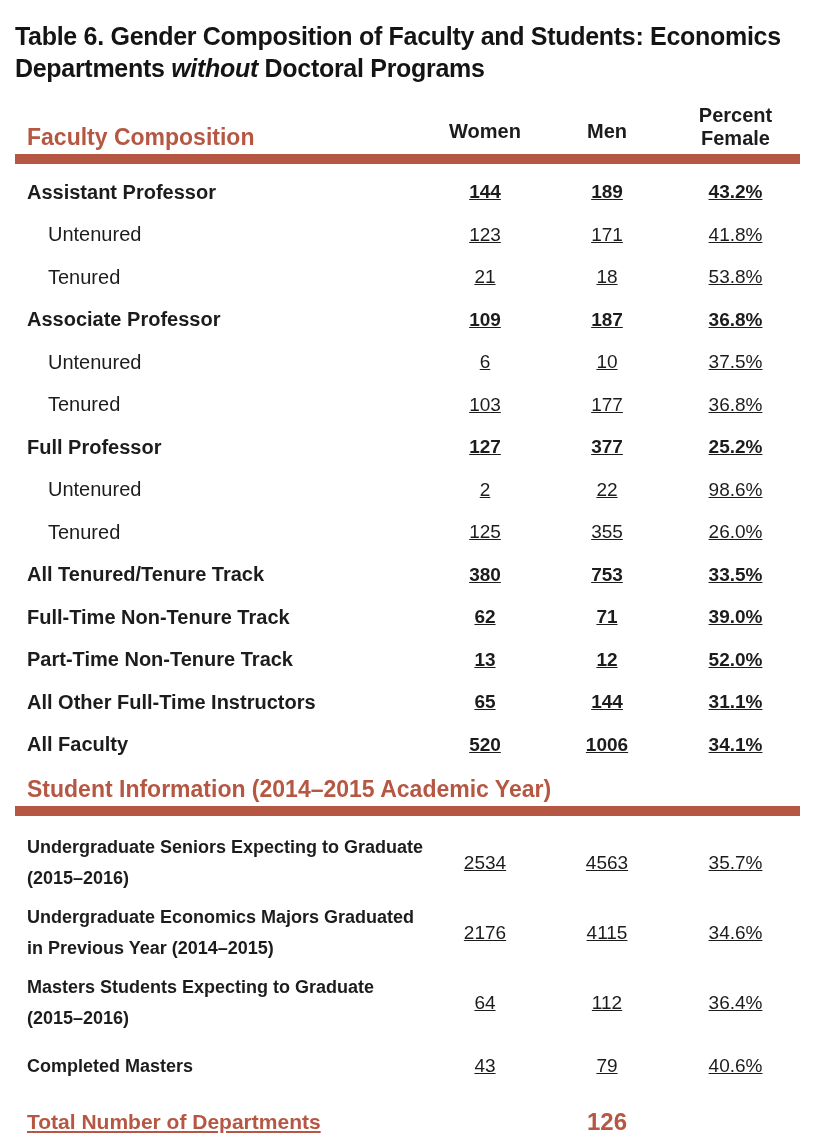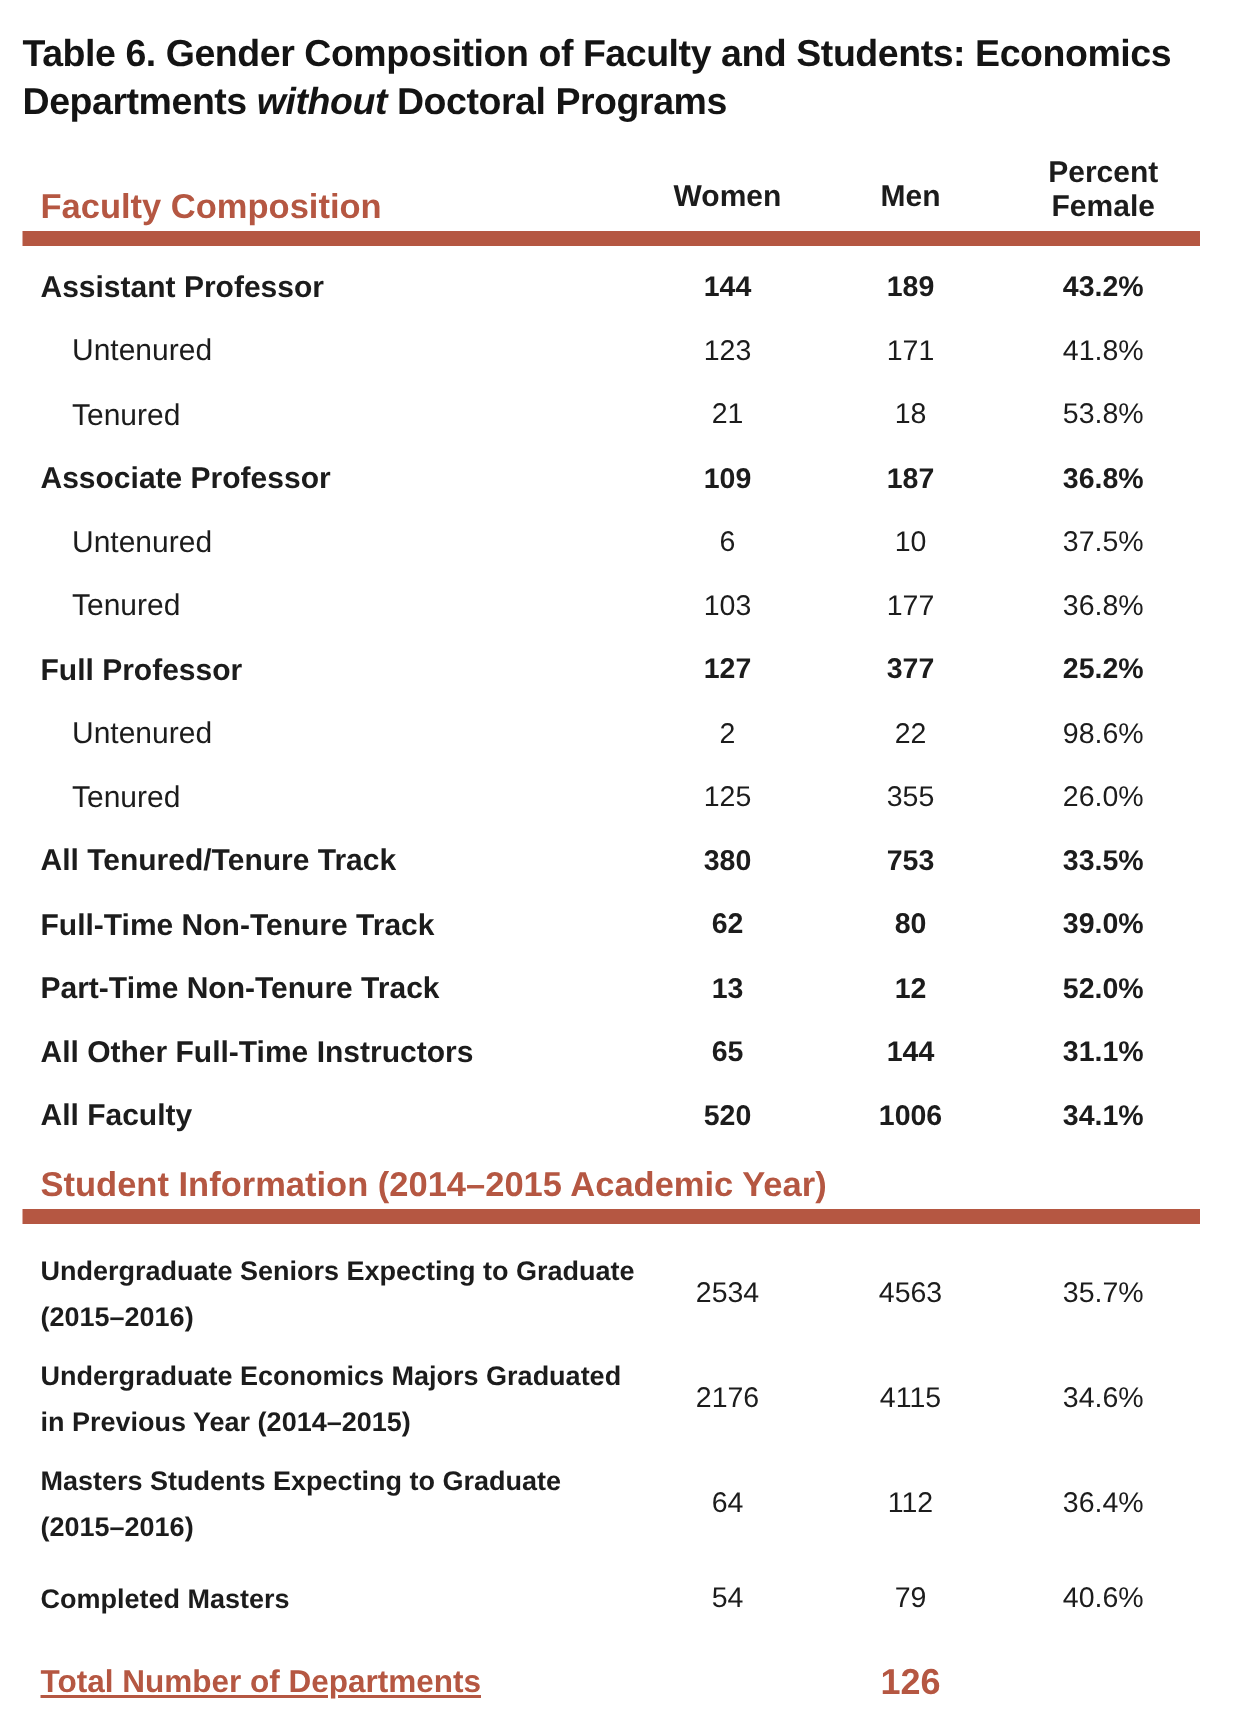--- a/index.html
+++ b/index.html
@@ -20,21 +20,21 @@
   .col-head { text-align:center; font-weight:700; font-size:20px; padding-bottom:11px; }
   .col-head.percent { padding-bottom:3px; line-height:1.18; }
 
   .rule { height:10px; background:var(--accent); border:none; margin:0; }
 
   .rows { margin-top:7px; }
   .row { height:42.5px; align-items:center; }
   .label { padding-left:12px; font-size:20px; white-space:nowrap; }
   .row.main .label, .row.main .num { font-weight:700; }
   .row.sub .label { padding-left:33px; font-weight:400; }
-  .num { text-align:center; font-size:19px; }
+  .num { text-align:center; font-size:19px;text-decoration:underline; }
 
   .student-header { margin-top:2px; min-height:38px; display:flex; align-items:flex-end; }
   .student-rows { margin-top:12px; }
   .row.student { height:70px; }
   .row.student .label { font-weight:700; font-size:18px; line-height:1.7; }
   .row.student .num { font-weight:400; }
   .row.student.single { height:56px; }
 
   .footer-row { margin-top:14px; align-items:center; }
   .footer-label { color:var(--accent); font-weight:700; font-size:21px; padding-left:12px; white-space:nowrap;text-decoration:underline; }
@@ -121,21 +121,21 @@
     </div>
     <div class="grid row main">
       <div class="label">All Tenured/Tenure Track</div>
       <div class="num">380</div>
       <div class="num">753</div>
       <div class="num">33.5%</div>
     </div>
     <div class="grid row main">
       <div class="label">Full-Time Non-Tenure Track</div>
       <div class="num">62</div>
-      <div class="num">80</div>
+      <div class="num">71</div>
       <div class="num">39.0%</div>
     </div>
     <div class="grid row main">
       <div class="label">Part-Time Non-Tenure Track</div>
       <div class="num">13</div>
       <div class="num">12</div>
       <div class="num">52.0%</div>
     </div>
     <div class="grid row main">
       <div class="label">All Other Full-Time Instructors</div>
@@ -182,21 +182,21 @@
         <span>(2015–2016)</span>
       </div>
       <div class="num">64</div>
       <div class="num">112</div>
       <div class="num">36.4%</div>
     </div>
     <div class="grid row student single">
       <div class="label">
         <span>Completed Masters</span>
       </div>
-      <div class="num">54</div>
+      <div class="num">43</div>
       <div class="num">79</div>
       <div class="num">40.6%</div>
     </div>
   </div>
 
   <div class="grid footer-row">
     <div class="footer-label">Total Number of Departments</div>
     <div></div>
     <div class="footer-value">126</div>
     <div></div>

